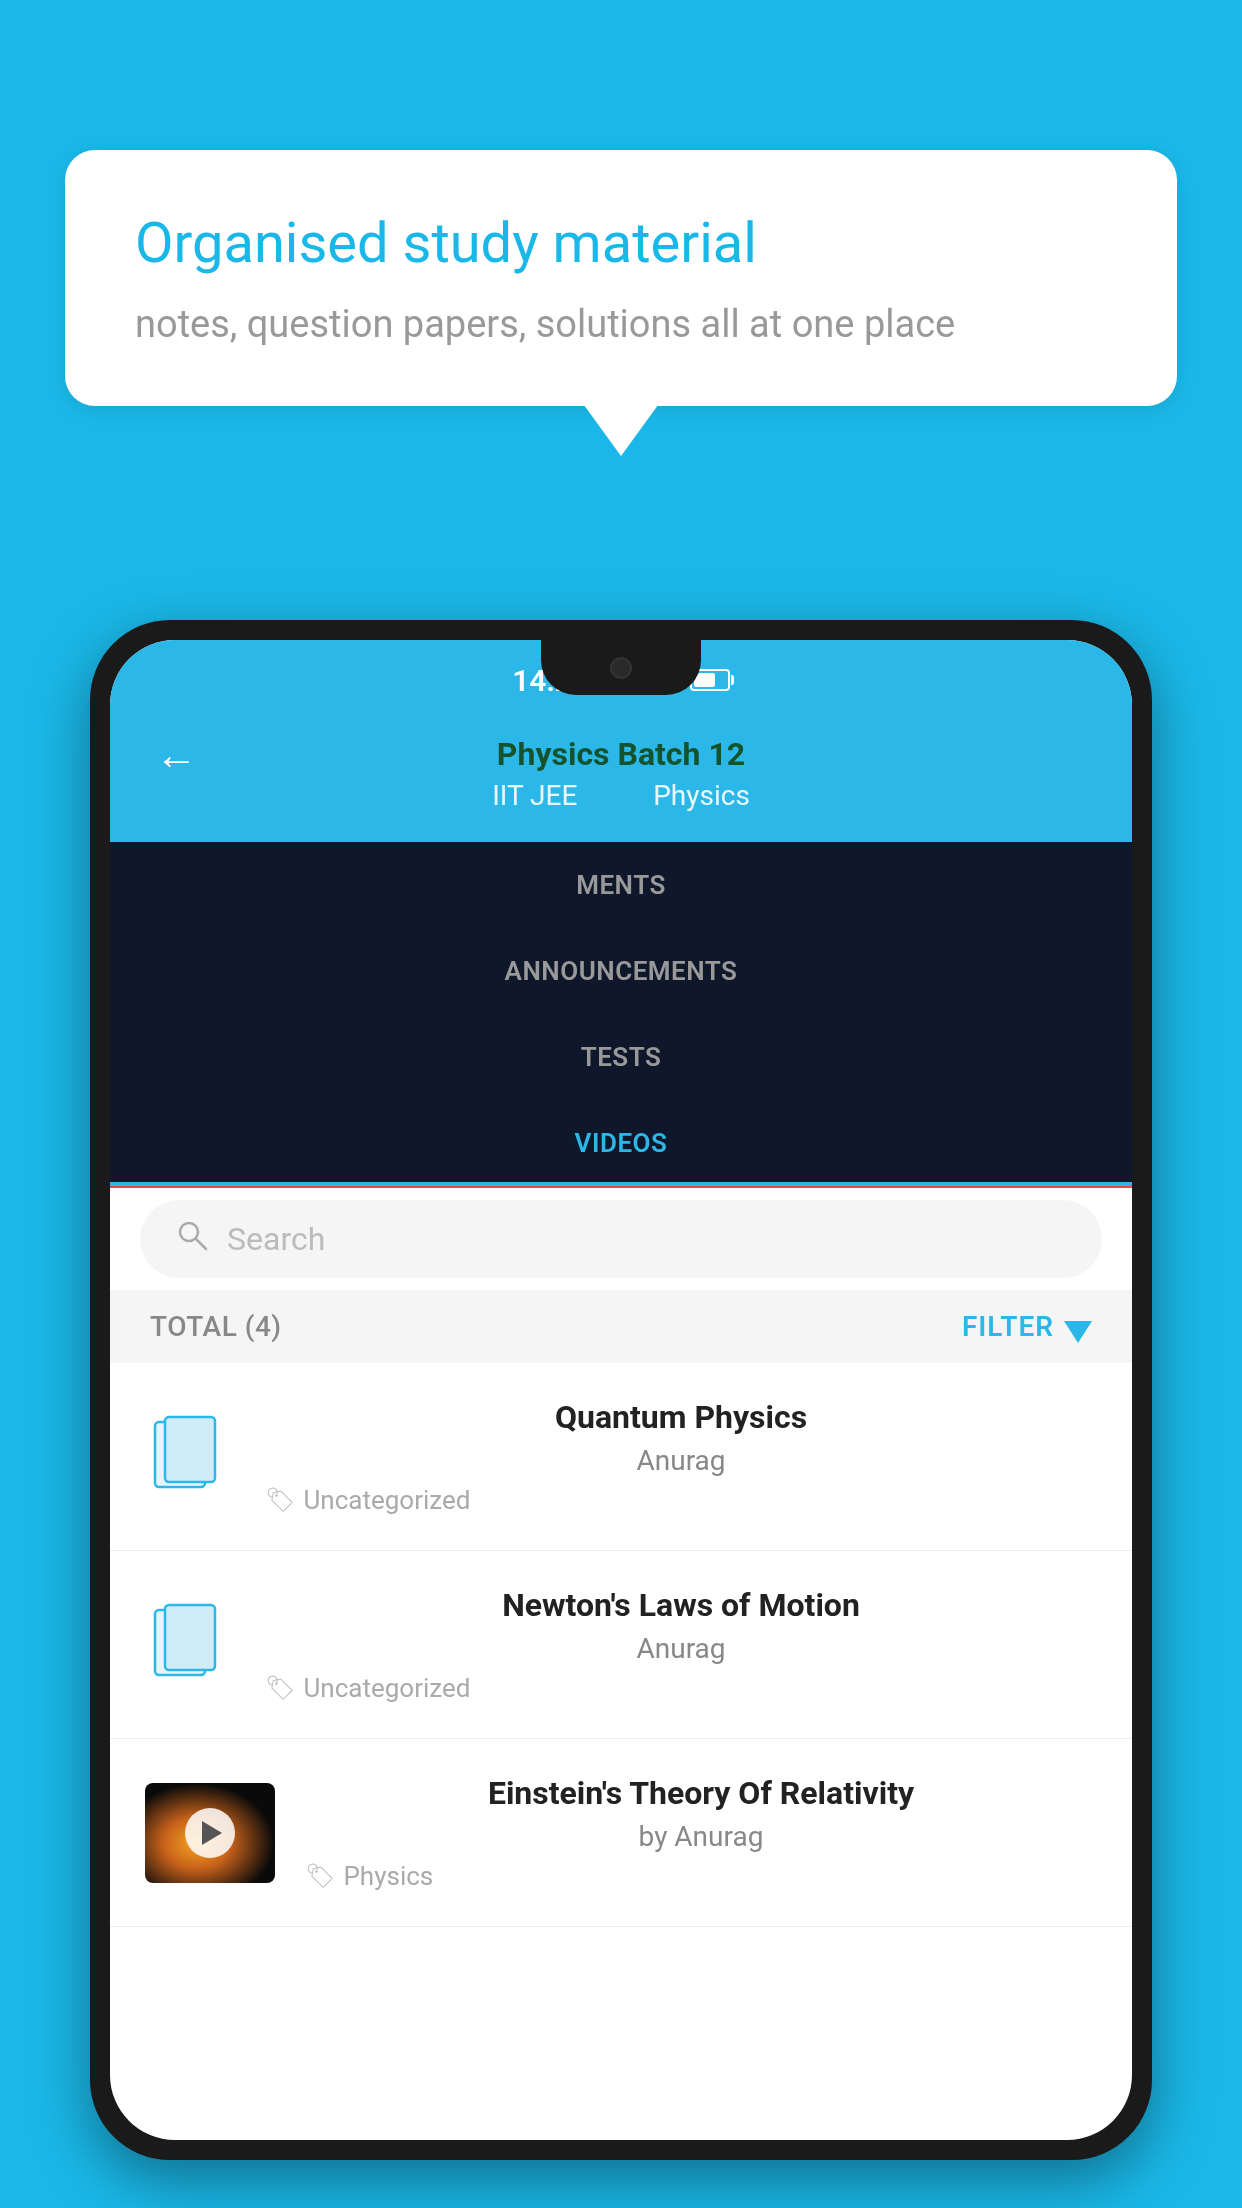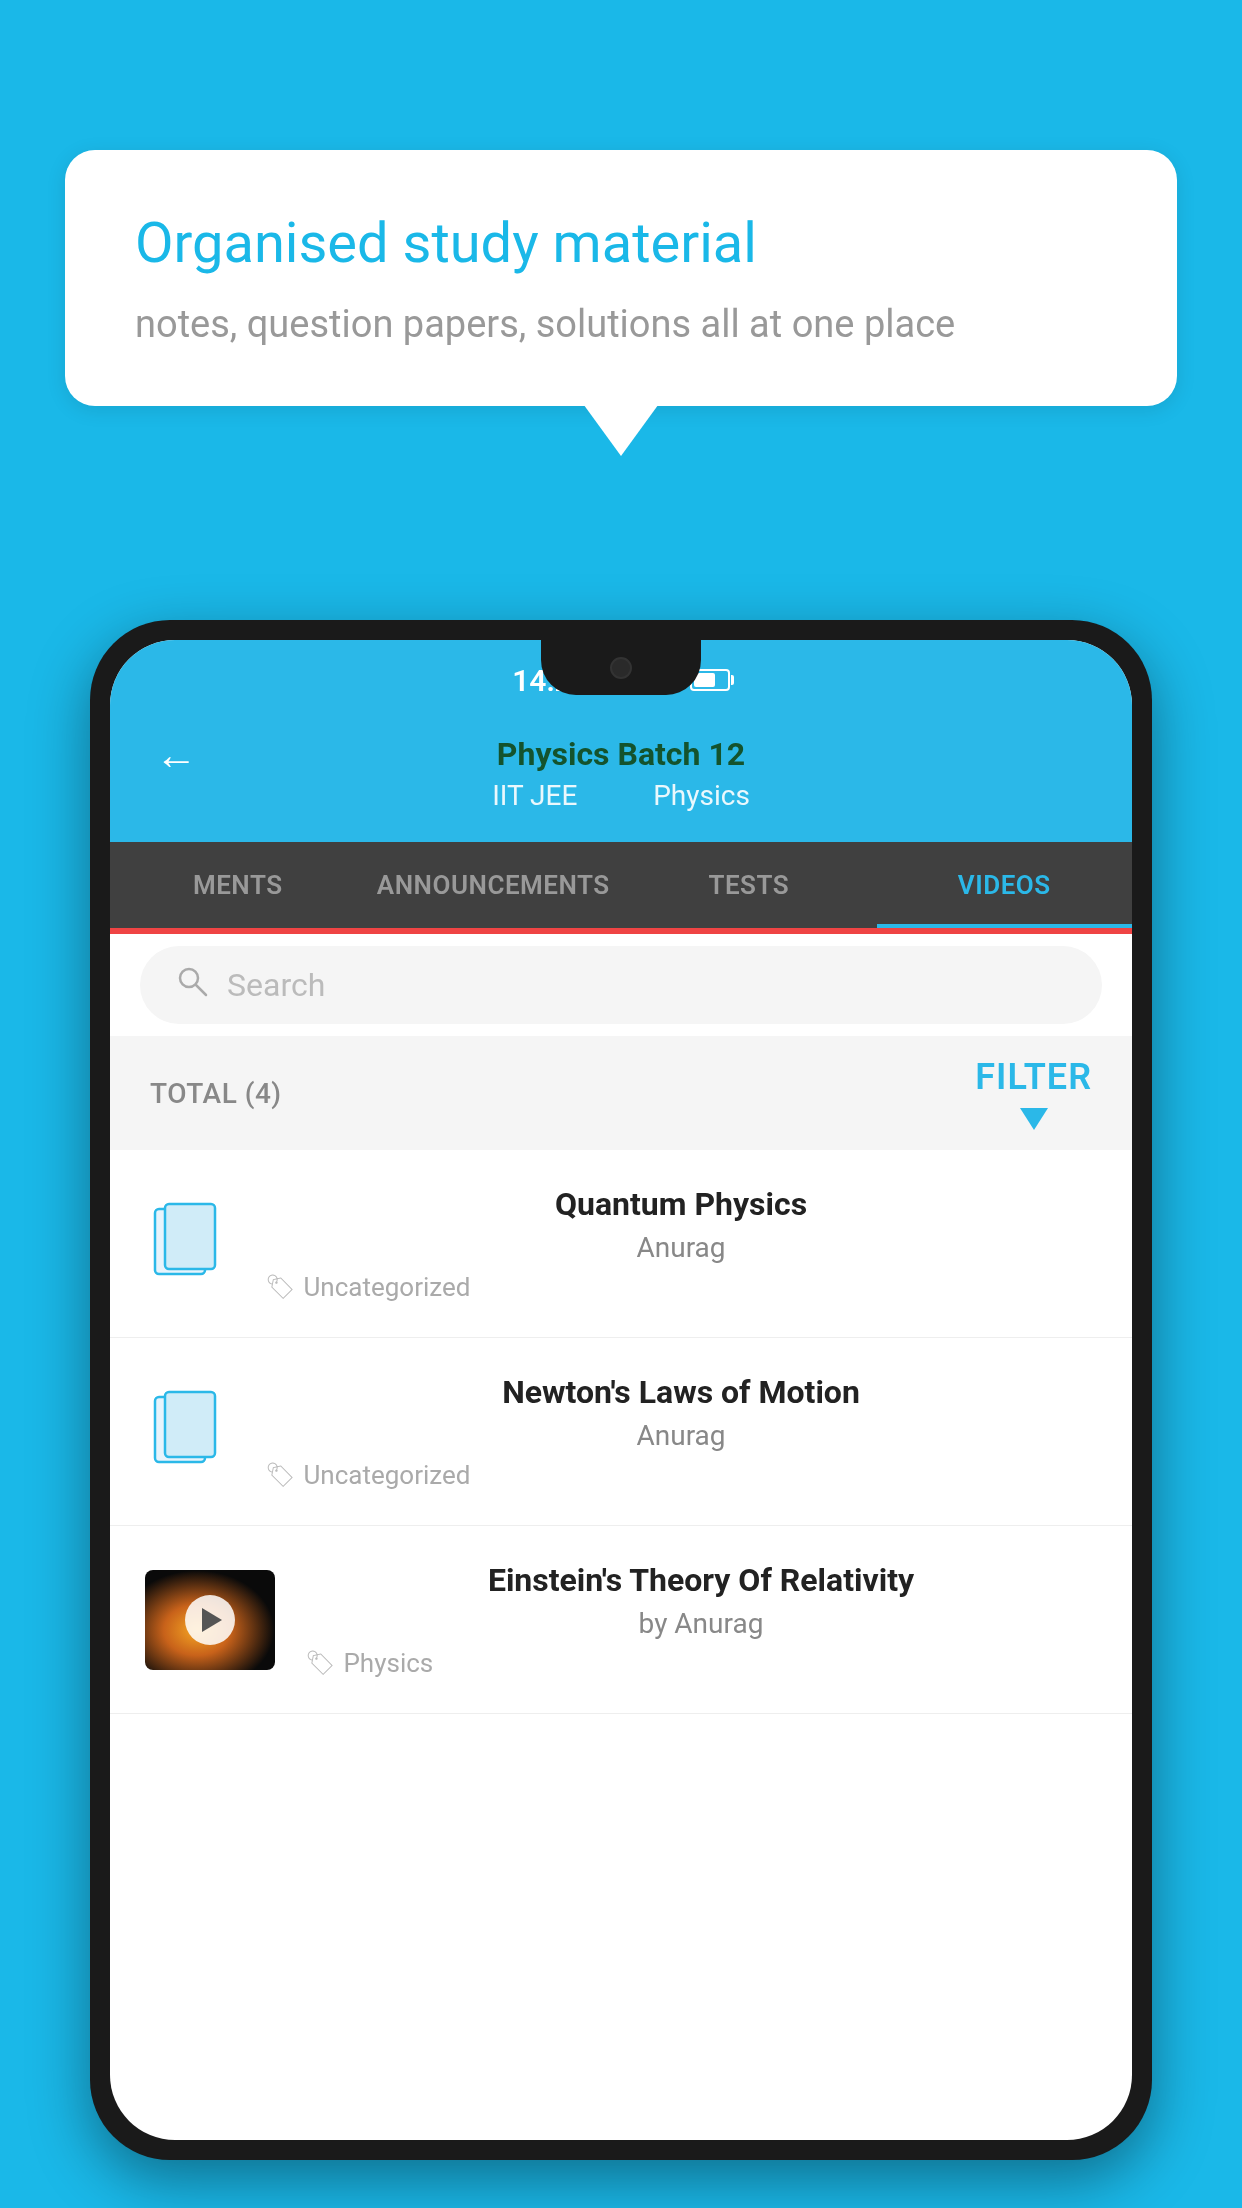--- a/index.html
+++ b/index.html
@@ -215,24 +215,25 @@
       margin-top: 6px;
       text-align: center;
     }
 
     .header-subtitle span {
       margin: 0 12px;
     }
 
     
     .tabs-container {
-      background: #404040;
-      display: flex;
-      border-bottom: 6px solid #ef4444;
+      background: #0f172a;
+      display: flex;
+      border-bottom: 2px solid #ef4444;
       overflow: hidden;
+      flex-direction: column;
     }
 
     .tab-item {
       flex: 1;
       padding: 28px 5px;
       text-align: center;
       font-size: 26px;
       font-weight: 600;
       color: #999;
       letter-spacing: 0.5px;
@@ -290,28 +291,27 @@
 
     .total-label {
       color: #888;
       font-size: 28px;
       font-weight: 500;
       letter-spacing: 0.5px;
     }
 
     .filter-btn {
       display: flex;
-      align-items: center;
+      align-items: flex-end;
       gap: 10px;
       color: #2bb8e8;
-      font-size: 36px;
+      font-size: 28px;
       font-weight: 600;
       letter-spacing: 1px;
       cursor: pointer;
-      flex-direction: column;
     }
 
     .filter-icon {
       width: 0;
       height: 0;
       border-left: 14px solid transparent;
       border-right: 14px solid transparent;
       border-top: 22px solid #2bb8e8;
       position: relative;
     }

